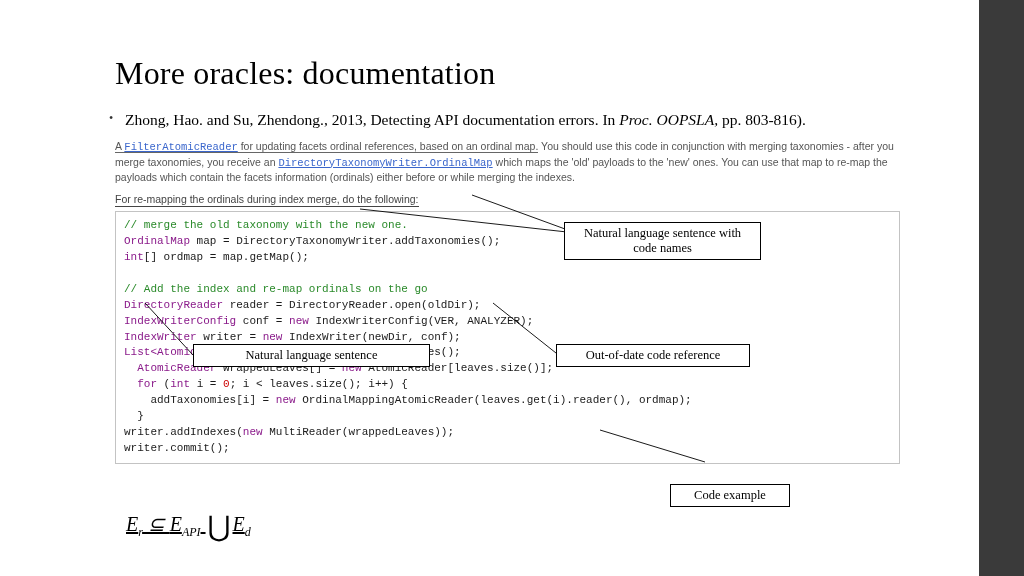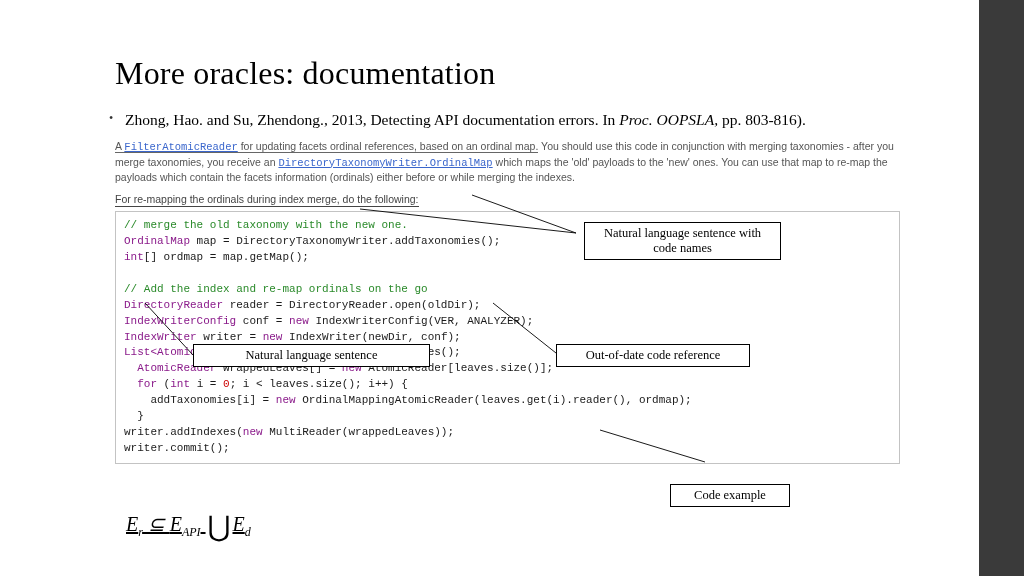--- a/index.html
+++ b/index.html
@@ -105,21 +105,21 @@
     border: 1px solid #000;
     background: #fff;
     font-family: Georgia, serif;
     font-size: 12.5px;
     padding: 3px 10px;
     text-align: center;
     line-height: 1.2;
     z-index: 5;
   }
 
-  .annot-a { left: 584px; top: 222px; width: 175px; }
+  .annot-a { left: 564px; top: 222px; width: 175px; }
   .annot-b { left: 556px; top: 344px; width: 172px; }
   .annot-c { left: 193px; top: 344px; width: 215px; }
   .annot-d { left: 670px; top: 484px; width: 98px; }
 
   svg.leaders {
     position: absolute;
     left: 0; top: 0;
     width: 1024px;
     height: 576px;
     pointer-events: none;

